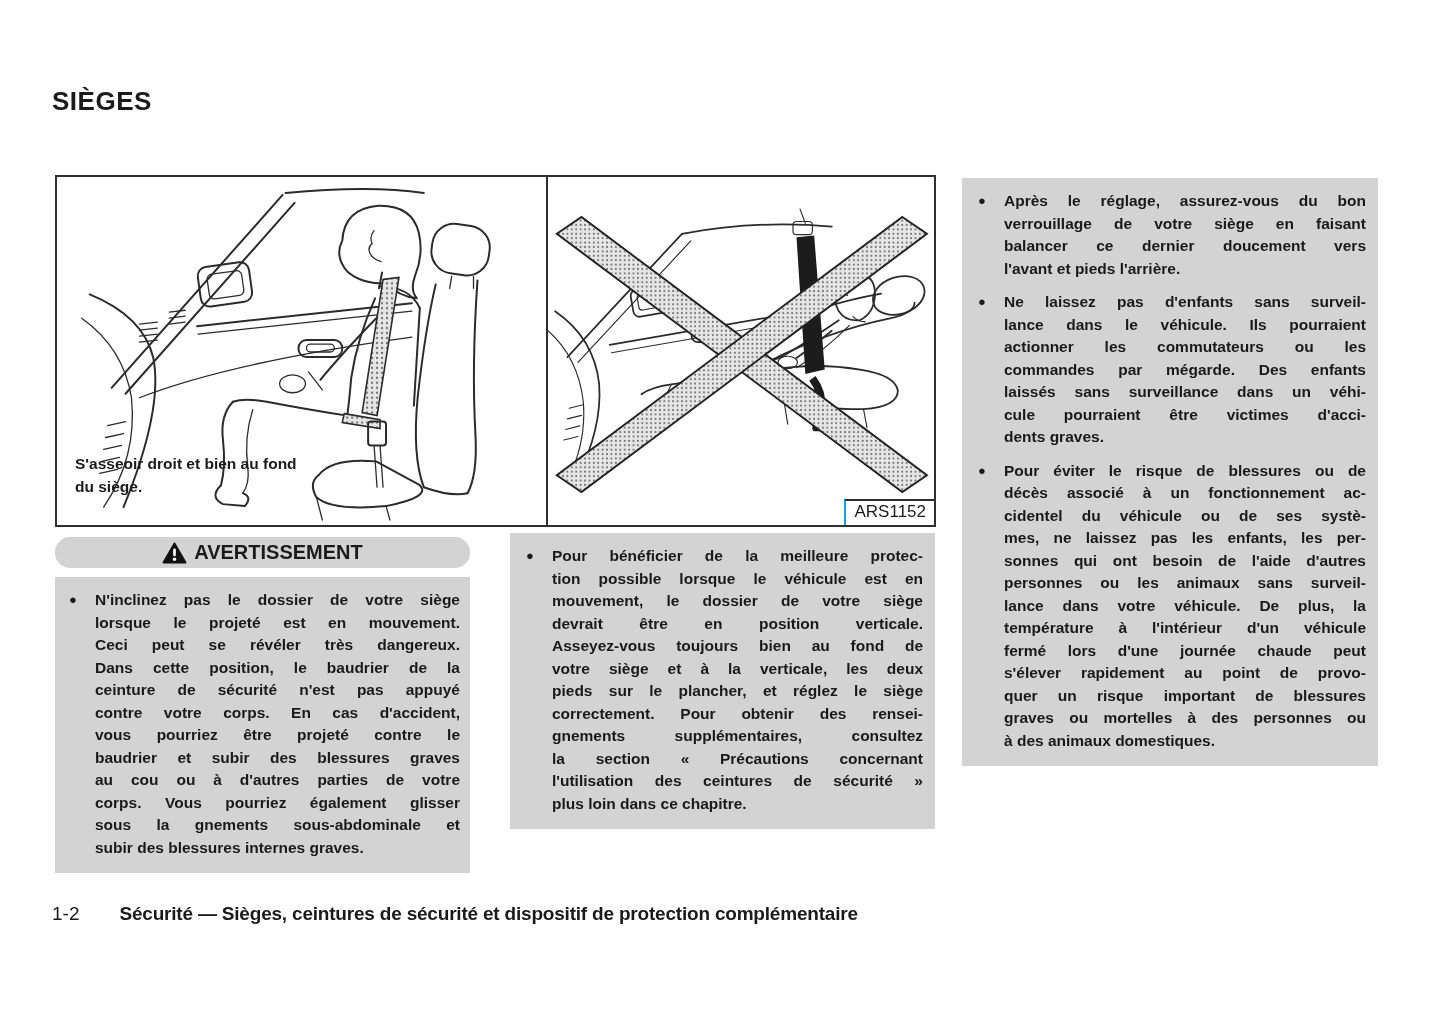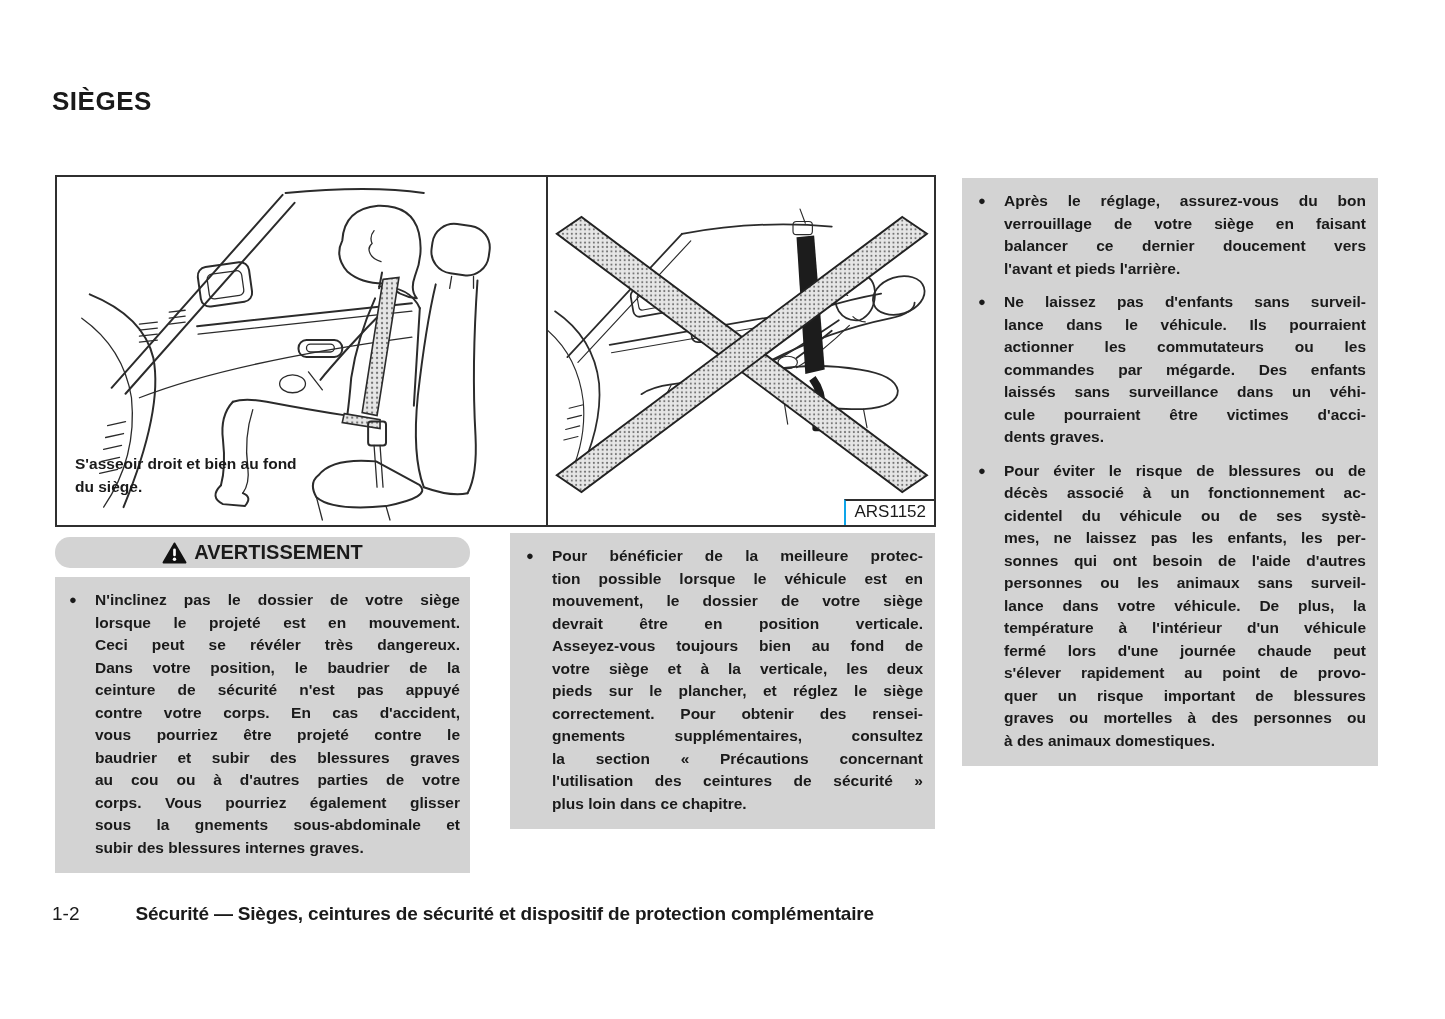--- a/index.html
+++ b/index.html
@@ -65,21 +65,21 @@
   }
   .bullet .lines { flex: 1; min-width: 0; }
 
   .lines, .tline { font-size: 15.5px; font-weight: bold; line-height: 22.5px; }
   .tline { text-align: justify; text-align-last: justify; }
   .tline:last-child { text-align-last: left; }
 
   
   .footer {
     position: absolute; left: 52px; top: 903px;
-    display: flex; align-items: baseline; gap: 16px;
+    display: flex; align-items: baseline;
   }
   .footer .pnum  { font-size: 19px; font-weight: normal; }
   .footer .ftitle { font-size: 19px; font-weight: bold; margin-left: 40px; letter-spacing: -0.2px; }
 
   .art { stroke: #2b2b2b; fill: none; stroke-width: 2; stroke-linecap: round; stroke-linejoin: round; }
   .thin { stroke-width: 1.3; }
 </style>
 </head>
 <body>
 
@@ -209,21 +209,21 @@
     </svg>
     <span>AVERTISSEMENT</span>
   </div>
   <div class="warn-body gray">
     <div class="bullet">
       <span class="dot">●</span>
       <div class="lines">
           <div class="tline">N'inclinez pas le dossier de votre siège</div>
           <div class="tline">lorsque le projeté est en mouvement.</div>
           <div class="tline">Ceci peut se révéler très dangereux.</div>
-          <div class="tline">Dans votre position, le baudrier de la</div>
+          <div class="tline">Dans cette position, le baudrier de la</div>
           <div class="tline">ceinture de sécurité n'est pas appuyé</div>
           <div class="tline">contre votre corps. En cas d'accident,</div>
           <div class="tline">vous pourriez être projeté contre le</div>
           <div class="tline">baudrier et subir des blessures graves</div>
           <div class="tline">au cou ou à d'autres parties de votre</div>
           <div class="tline">corps. Vous pourriez également glisser</div>
           <div class="tline">sous la gnements sous-abdominale et</div>
           <div class="tline">subir des blessures internes graves.</div>
         </div>
     </div>

